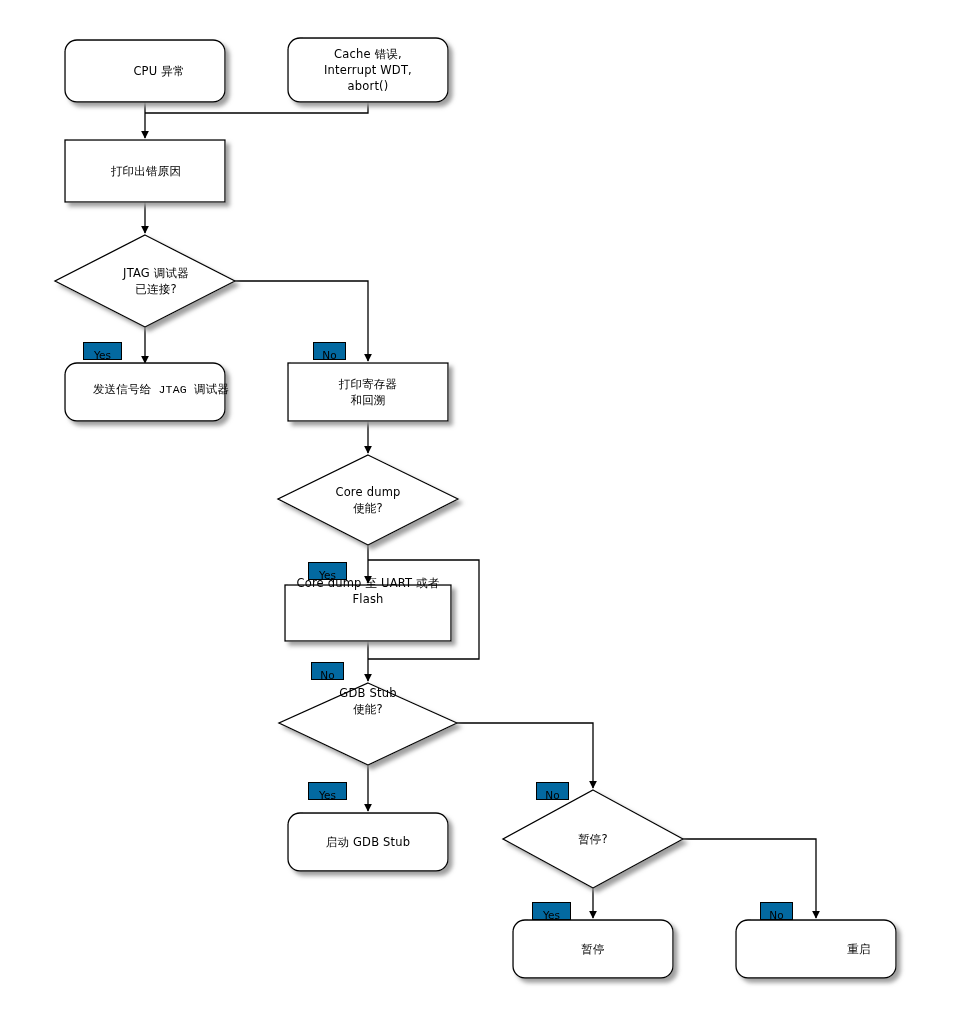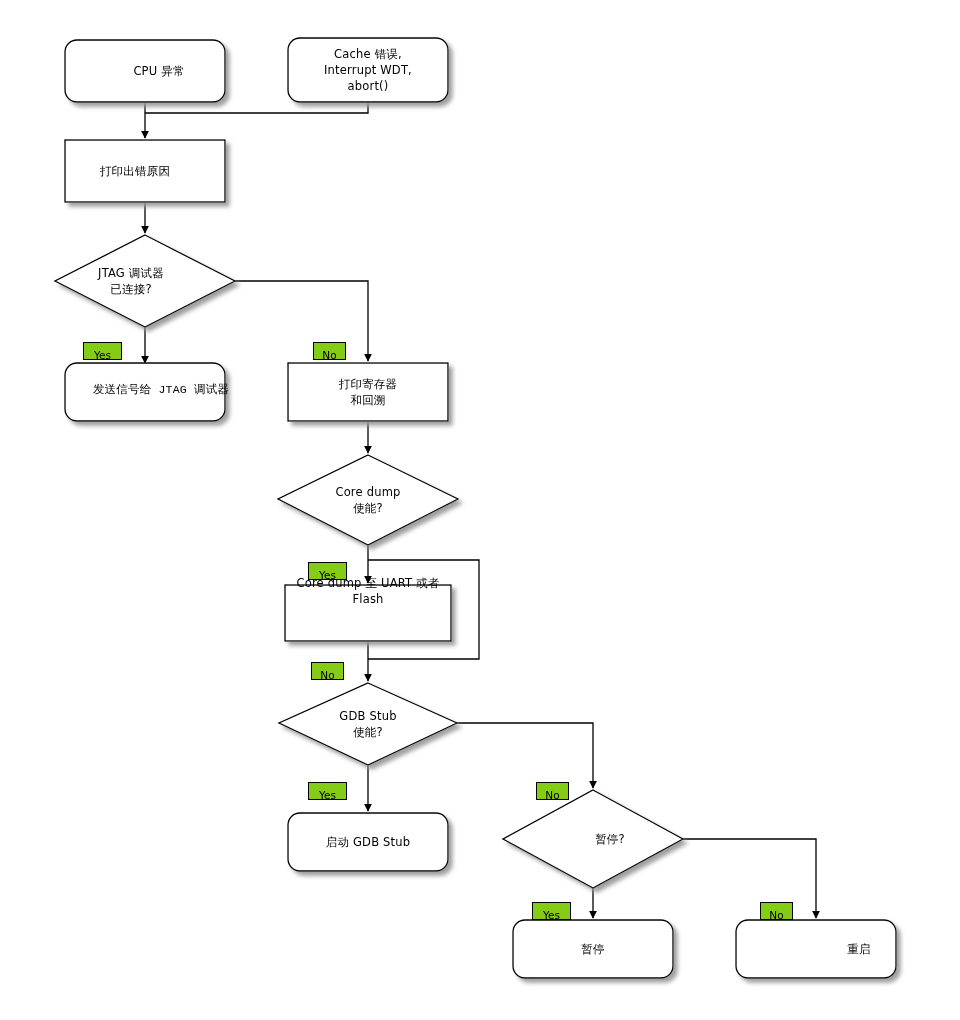--- a/index.html
+++ b/index.html
@@ -39,21 +39,21 @@
     color: #000000;
     font-size: 11.5px;
     line-height: 16px;
     letter-spacing: 0.2px;
     white-space: pre-line;
     pointer-events: none;
   }
   .edge-label {
     position: absolute;
     box-sizing: border-box;
-    background: #84cc16;
+    background: #0369a1;
     border: 1px solid #000000;
     color: #000000;
     font-size: 10.5px;
     line-height: 12px;
     display: flex;
     align-items: center;
     justify-content: center;
     padding: 10px 5px 2px 5px;
   }
 </style>
@@ -117,41 +117,41 @@
       <rect x="736" y="920" width="160" height="58" rx="12" ry="12"></rect>
     </g>
   </svg>
 
   <div class="node-label" style="left:65px;  top:40px;  width:188px; height:62px;">CPU 异常</div>
 
   <div class="node-label" style="left:288px; top:38px;  width:160px; height:64px;border-radius:23px;">Cache 错误,
 Interrupt WDT,
 abort()</div>
 
-  <div class="node-label" style="left:65px;  top:140px; width:140px; height:62px;">打印出错原因</div>
+  <div class="node-label" style="left:65px;  top:140px; width:140px; height:62px;padding-left:11px;">打印出错原因</div>
 
-  <div class="node-label" style="left:41px;  top:235px; width:180px; height:92px;">JTAG 调试器
+  <div class="node-label" style="left:66px;  top:235px; width:180px; height:92px;">JTAG 调试器
 已连接?</div>
 
   <div class="node-label" style="left:65px;  top:361px; width:192px; height:58px;font-family:Liberation Mono, monospace;">发送信号给 JTAG 调试器</div>
 
   <div class="node-label" style="left:288px; top:363px; width:160px; height:58px;">打印寄存器
 和回溯</div>
 
   <div class="node-label" style="left:278px; top:455px; width:180px; height:90px;">Core dump
 使能?</div>
 
   <div class="node-label" style="left:285px; top:561px; width:166px; height:59px;">Core dump 至 UART 或者 Flash</div>
 
-  <div class="node-label" style="left:279px; top:683px; width:178px; height:82px;">GDB Stub
+  <div class="node-label" style="left:279px; top:660px; width:178px; height:82px;">GDB Stub
 使能?</div>
 
   <div class="node-label" style="left:288px; top:813px; width:160px; height:58px;">启动 GDB Stub</div>
 
-  <div class="node-label" style="left:520px; top:790px; width:180px; height:98px;">暂停?</div>
+  <div class="node-label" style="left:503px; top:790px; width:180px; height:98px;">暂停?</div>
 
   <div class="node-label" style="left:513px; top:920px; width:160px; height:58px;">暂停</div>
 
   <div class="node-label" style="left:736px; top:920px; width:160px; height:58px;margin-left:43px;">重启</div>
 
   <div class="edge-label" style="left:83px;  top:342px; width:39px; height:18px;">Yes</div>
 
   <div class="edge-label" style="left:313px; top:342px; width:33px; height:18px;">No</div>
 
   <div class="edge-label" style="left:308px; top:562px; width:39px; height:18px;">Yes</div>

